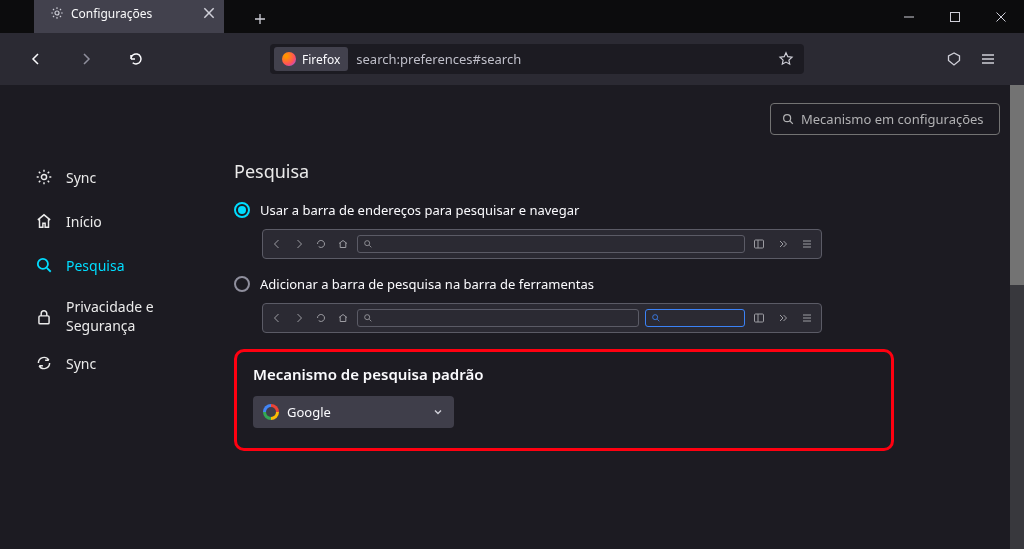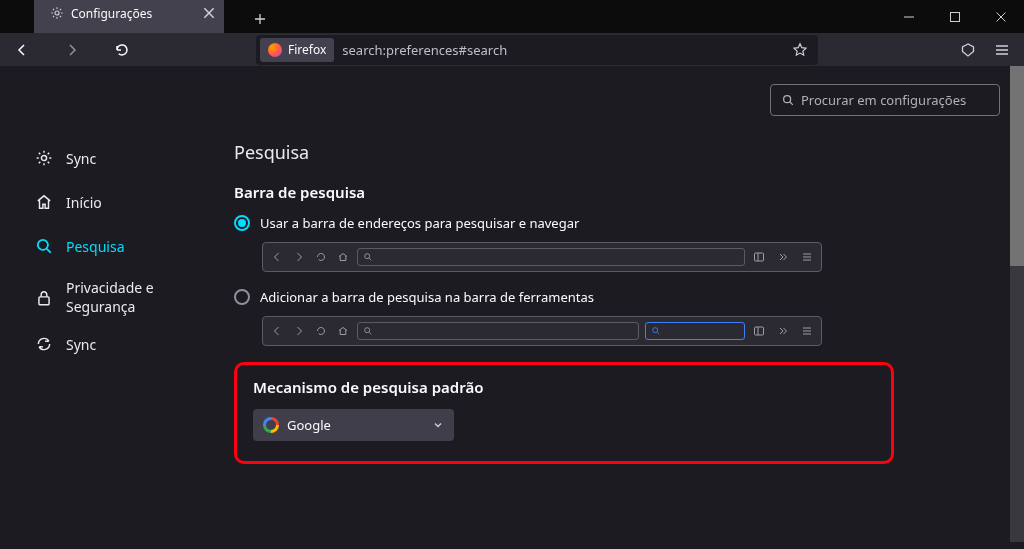--- a/index.html
+++ b/index.html
@@ -43,25 +43,25 @@
 }
 .window-controls {
   position: absolute; right: 0; top: 0; height: 33px;
   display: flex; align-items: center;
 }
 .winbtn { width: 46px; height: 33px; display: flex; align-items: center; justify-content: center; color: #cfcfd8; }
 .winbtn svg { width: 12px; height: 12px; }
 
 
 .navbar {
-  height: 33px;
+  height: 52px;
   background: #2b2a33;
   display: flex;
   align-items: center;
-  padding: 0 6px;
+  padding: 0 20px;
   gap: 18px;
 }
 .navbtn {
   width: 32px; height: 32px; display: flex; align-items: center; justify-content: center;
   color: #fbfbfe; border-radius: 4px;
 }
 .nav-gap { width: 82px; }
 .urlbar {
   flex: 1; height: 30px;
   background: #1c1b22;
@@ -364,26 +364,25 @@
   <div class="main">
     <div class="scrollbar-v">
       <div class="scrollbar-thumb"></div>
     </div>
 
     <div class="search-prefs-box">
       <svg width="14" height="14" viewBox="0 0 16 16" fill="none" stroke="#b1b1b3" stroke-width="1.4">
           <circle cx="7" cy="7" r="4"></circle>
           <path d="M10 10l3.5 3.5"></path>
         </svg>
-      <span>Procurar em configurações</span>
+      <span>Mecanismo em configurações</span>
     </div>
 
     <h1 class="section-title">Pesquisa</h1>
 
-    <h2 class="sub-title">Barra de pesquisa</h2>
 
     <div class="radio-row">
       <div class="radio selected"></div>
       <span>Usar a barra de endereços para pesquisar e navegar</span>
     </div>
     <div class="preview-bar">
       <span class="pb-ic">
           <svg width="12" height="12" viewBox="0 0 12 12" stroke="currentColor" fill="none">
             <path d="M7.5 2 3.5 6l4 4"></path>
           </svg>

